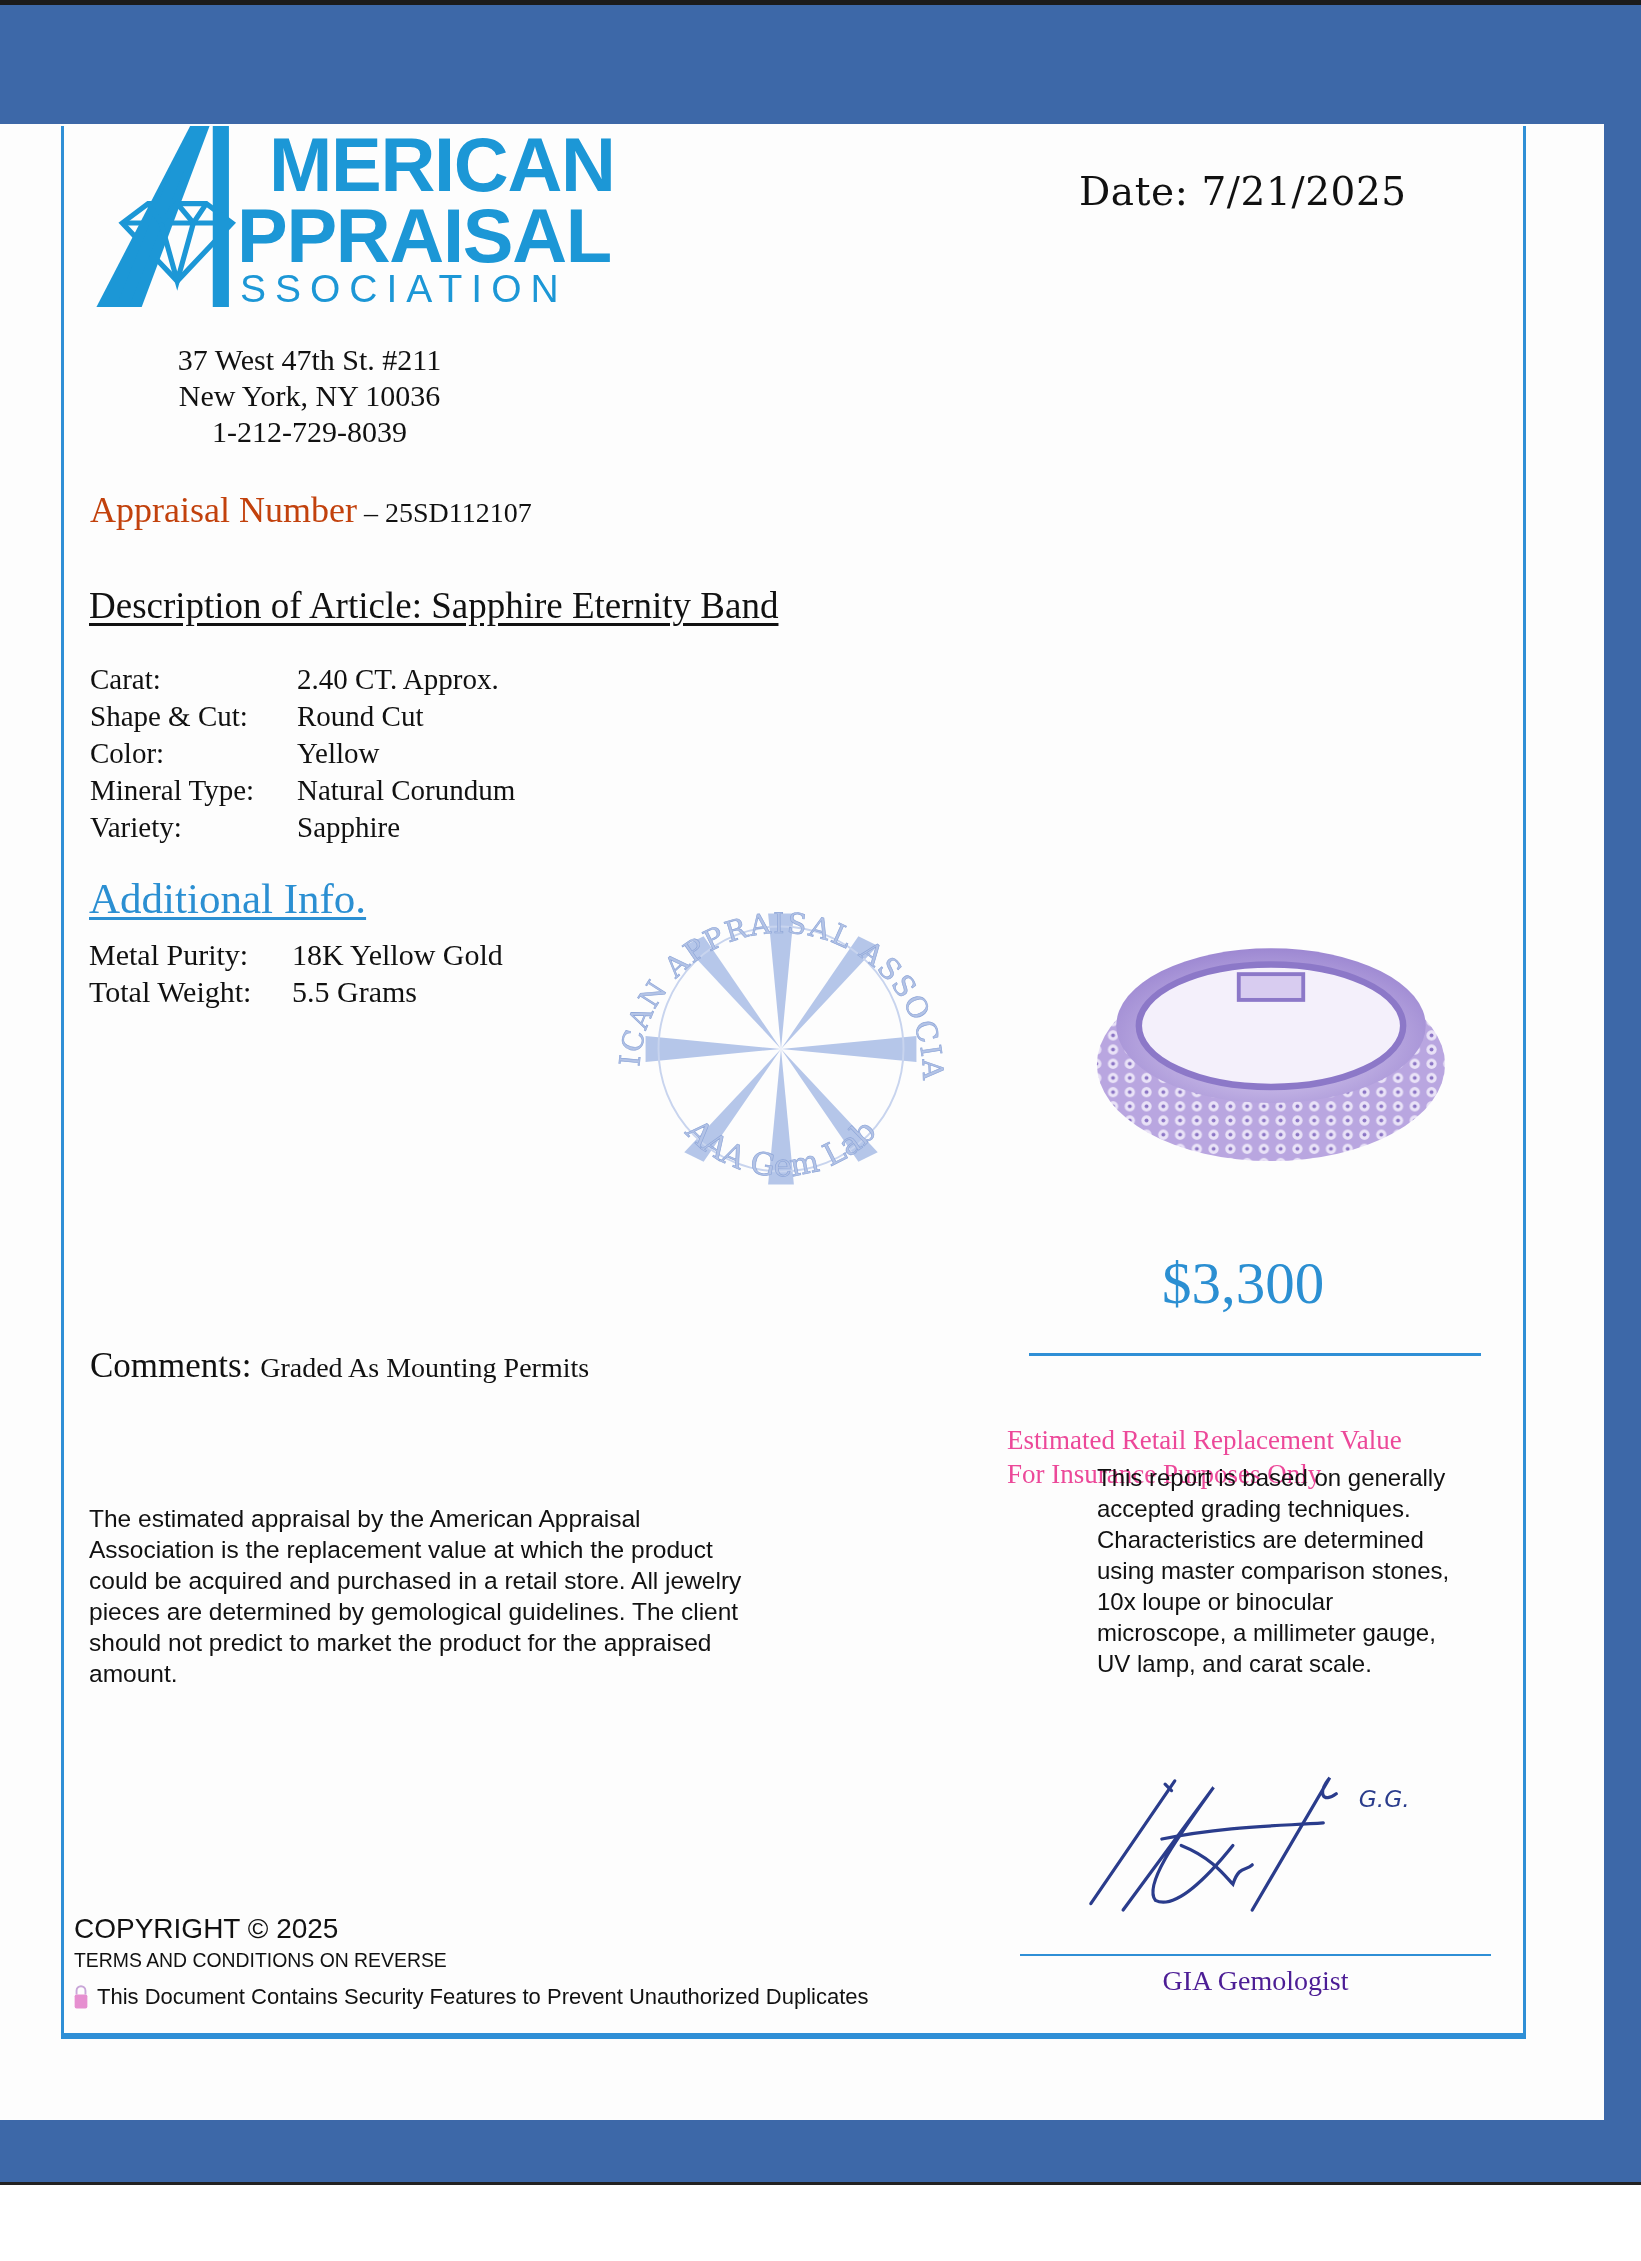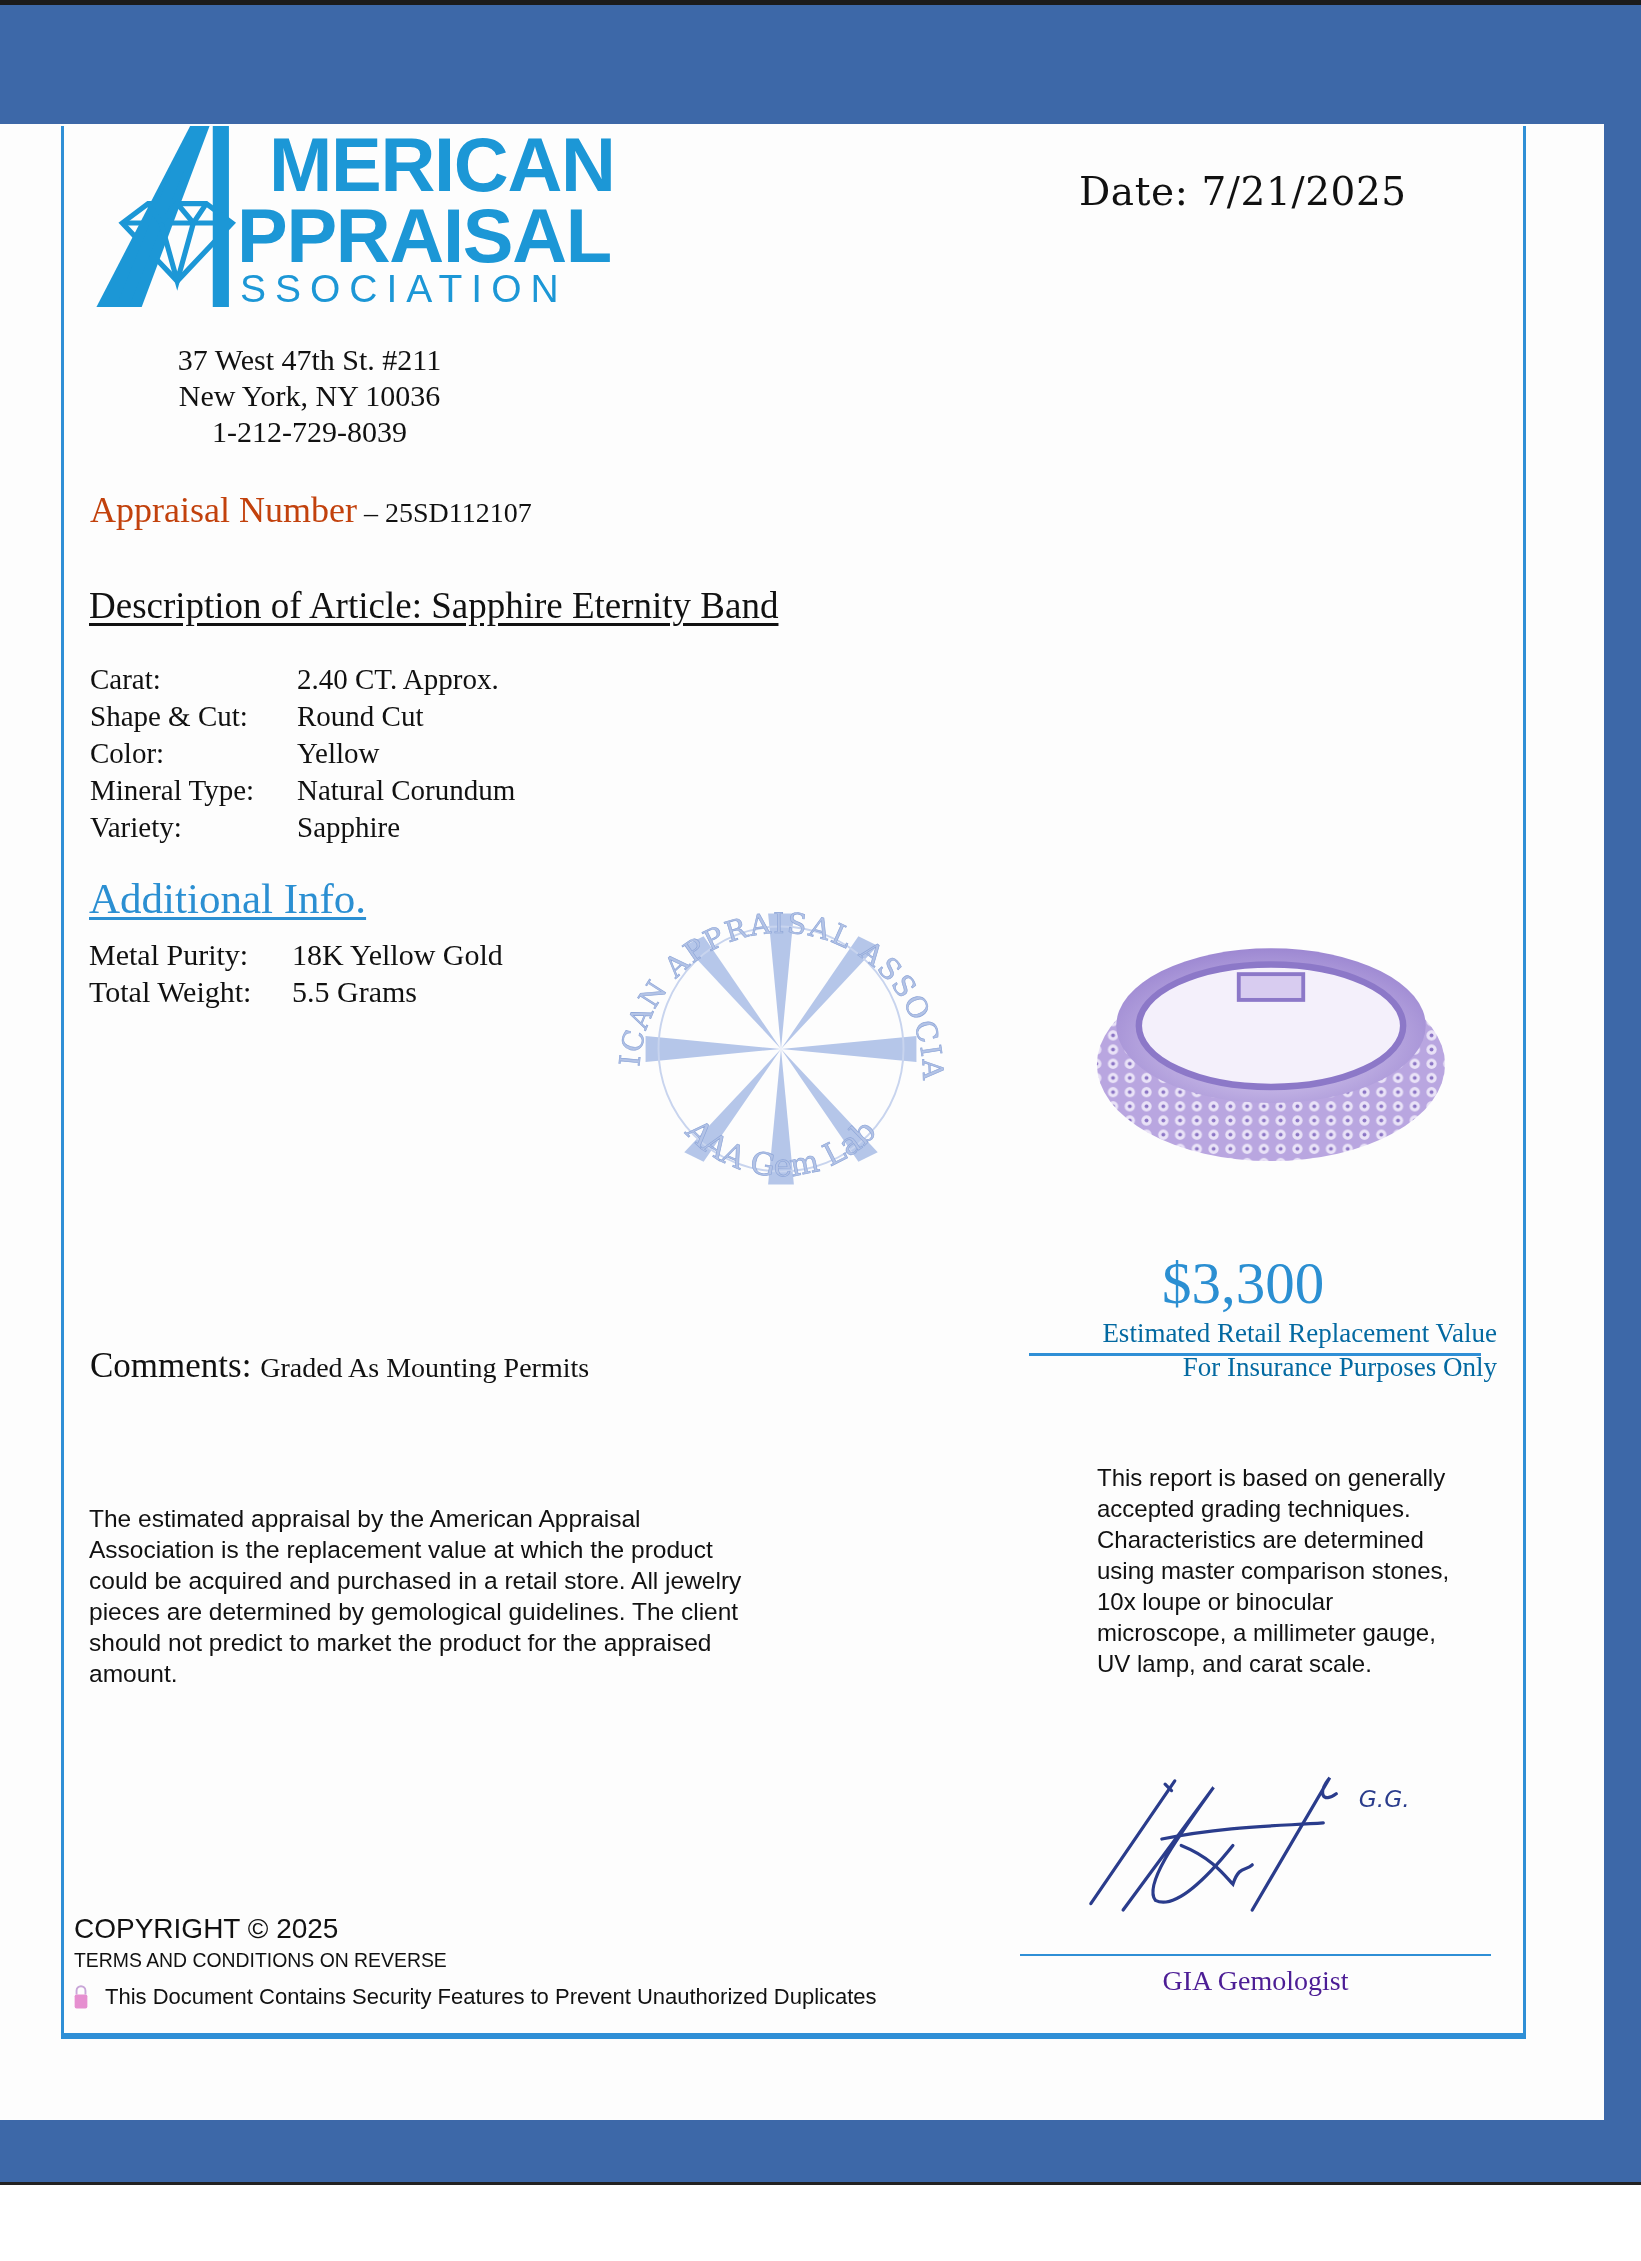--- a/index.html
+++ b/index.html
@@ -25,35 +25,35 @@
   .addl-title { left:89px; top:874px; font-size:43px; color:#2b8fd2; text-decoration:underline; text-decoration-thickness:2.6px; text-underline-offset:3.9px; }
   .addl { left:89px; top:936px; font-size:30px; line-height:37px; }
   .addl .row { display:flex; }
   .addl .k { width:203px; }
 
   .seal { left:594px; top:862px; width:374px; height:374px; }
   .ring { left:1071px; top:929px; width:400px; height:245px; }
 
   .price { left:1162px; top:1249px; font-size:59px; color:#2b8fd2; }
   .price-rule { left:1029px; top:1353px; width:452px; height:2.6px; background:#2f8fd6; }
-  .price-cap { left:1007px; top:1316px; width:490px; text-align:right; font-size:27px; line-height:34px; color:#0369a1; }
+  .price-cap { left:1007px; top:1423px; width:490px; text-align:left; font-size:27px; line-height:34px; color:#ec4899; }
 
   .comments { left:90px; top:1346px; font-size:35px; }
   .comments .v { font-size:28px; }
 
   .disclaimer { left:89px; top:1475px; width:658px; font-family:"Liberation Sans", sans-serif; font-size:24.5px; line-height:31px;margin-top:28px; }
   .method { left:1097px; top:1462px; width:361px; font-family:"Liberation Sans", sans-serif; font-size:24px; line-height:31px; }
 
   .sig { left:1065px; top:1755px; width:452px; height:168px; }
   .sig-rule { left:1020px; top:1954px; width:471px; height:1.9px; background:#2f8fd6; }
   .sig-label { left:1020px; top:1965px; width:471px; text-align:center; font-size:28px; color:#4c1d95; }
 
   .copyright { left:74px; top:1913px; font-family:"Liberation Sans", sans-serif; font-size:28px; }
   .terms { left:74px; top:1949px; font-family:"Liberation Sans", sans-serif; font-size:19.4px; }
-  .security { left:74px; top:1984px; font-family:"Liberation Sans", sans-serif; font-size:22px; display:flex; align-items:center; gap:17px; }
+  .security { left:74px; top:1984px; font-family:"Liberation Sans", sans-serif; font-size:22px; display:flex; align-items:center; gap:9px; }
   .lock { width:14px; height:26px; }
 </style>
 </head>
 <body>
 
 <div class="abs band-top"></div>
 <div class="abs paper"></div>
 <div class="abs band-right"></div>
 <div class="abs band-bottom"></div>
 <div class="abs frame"></div>

